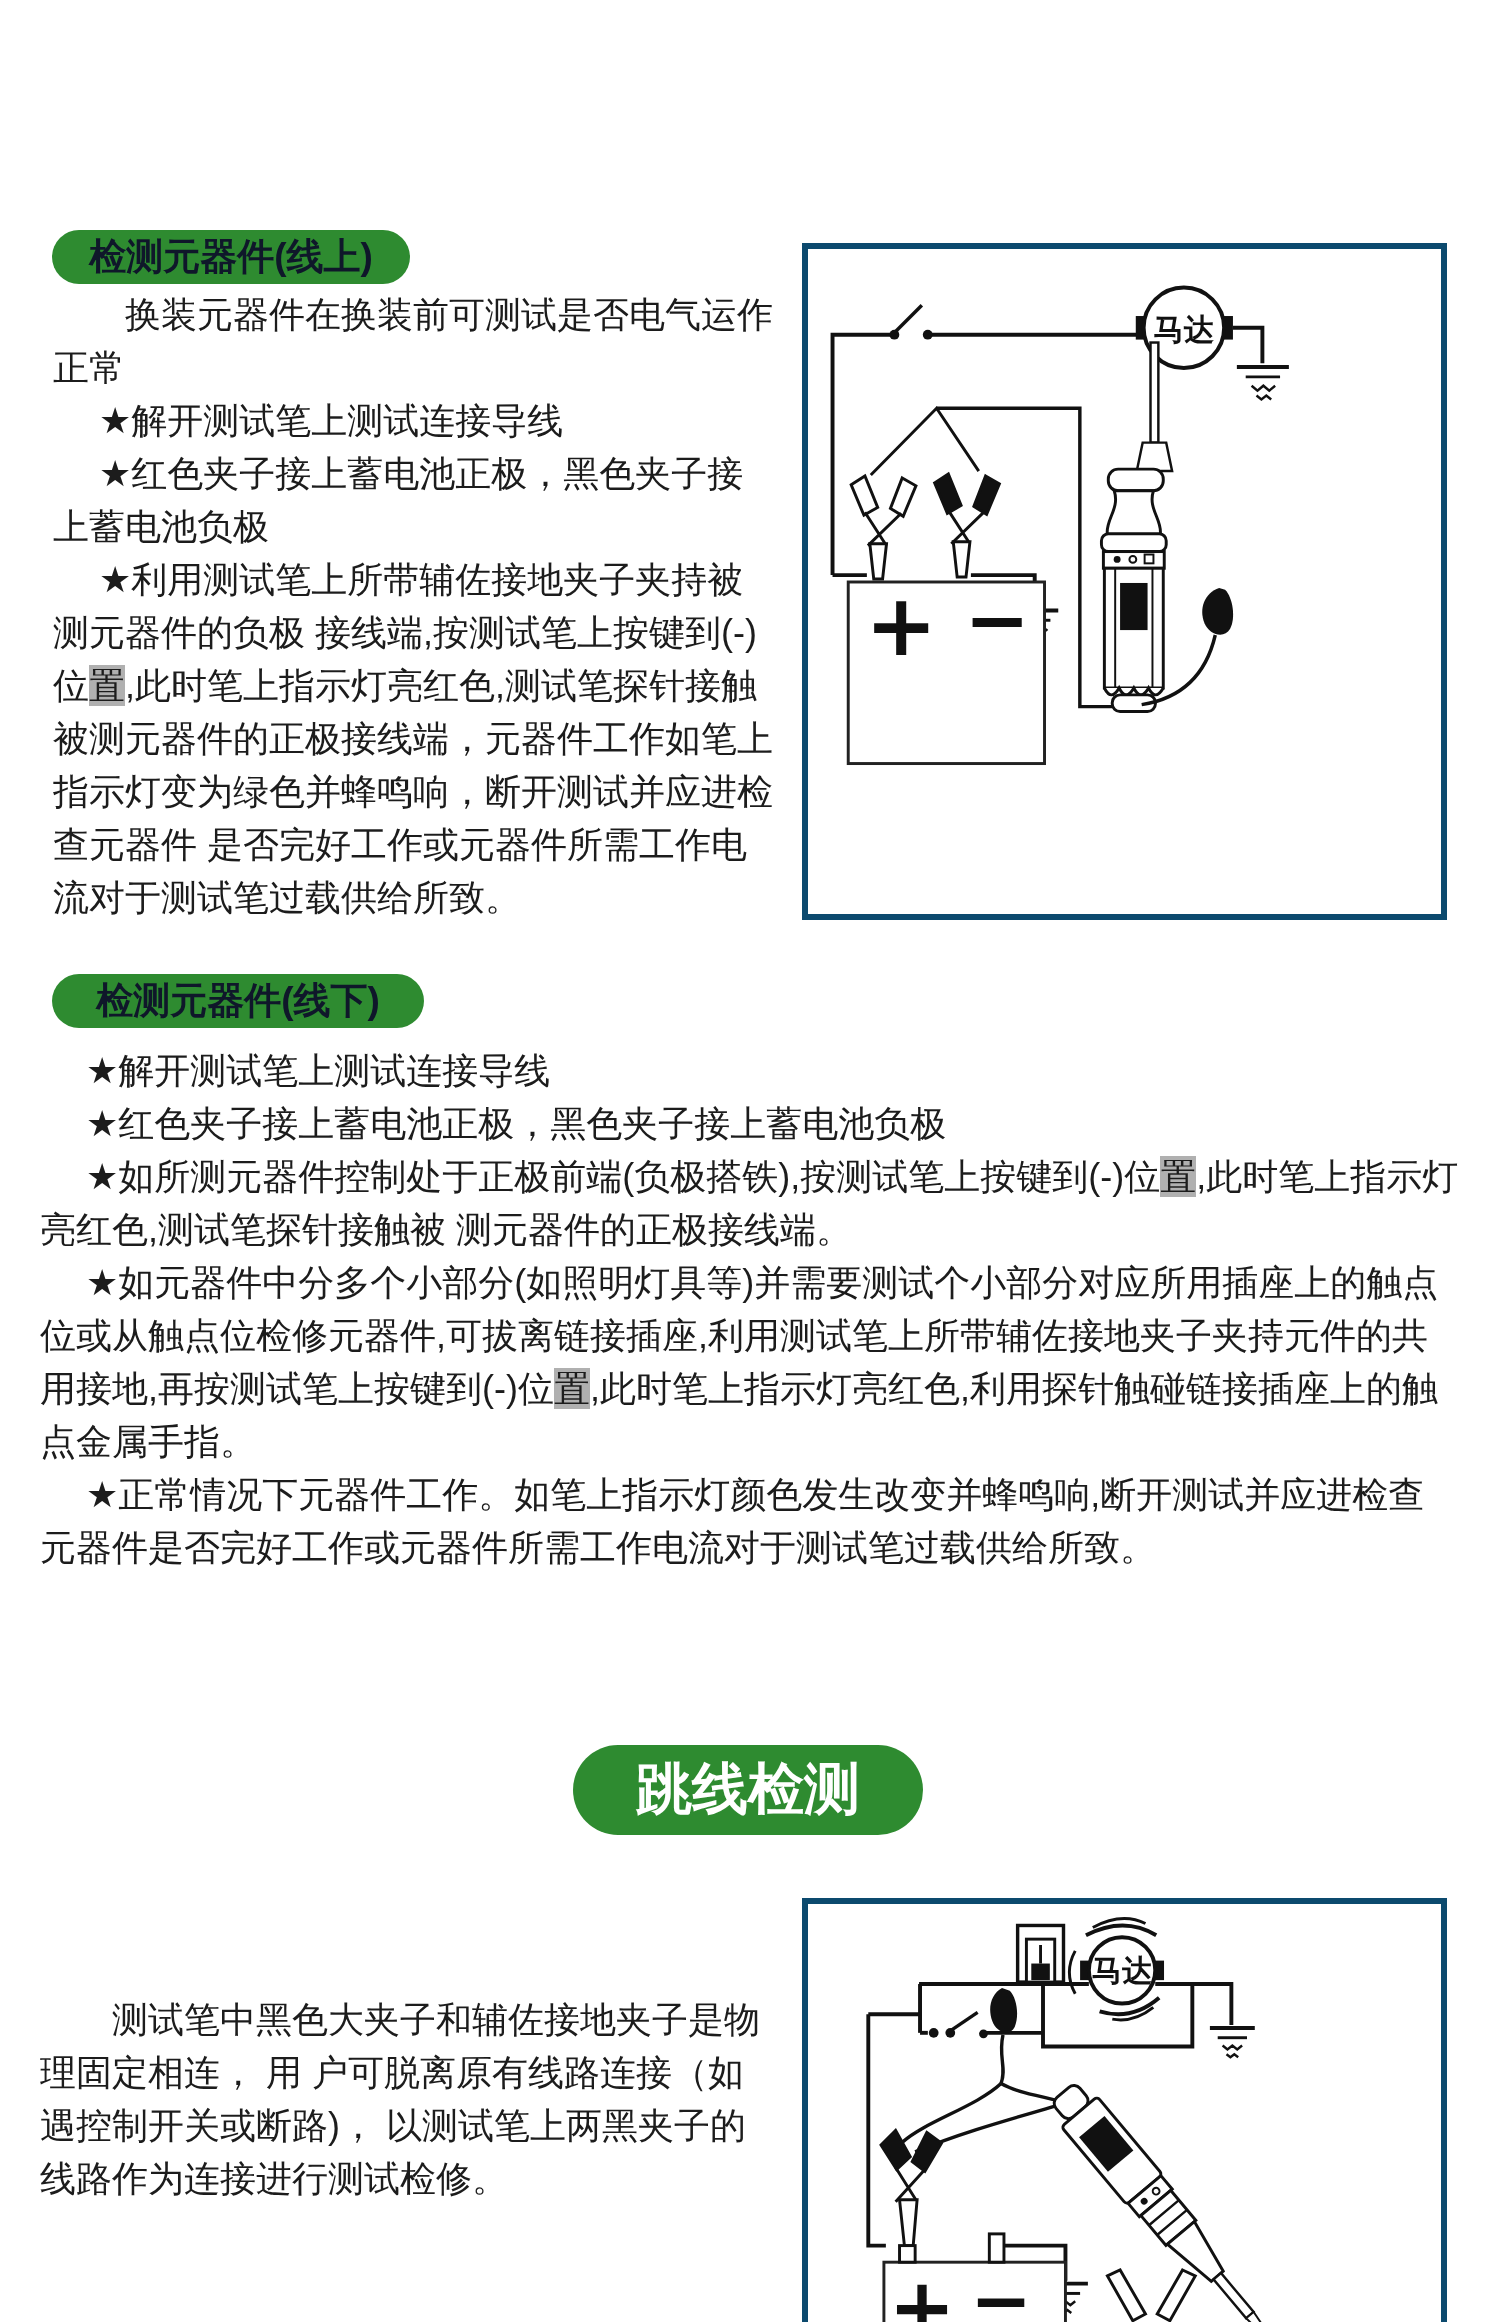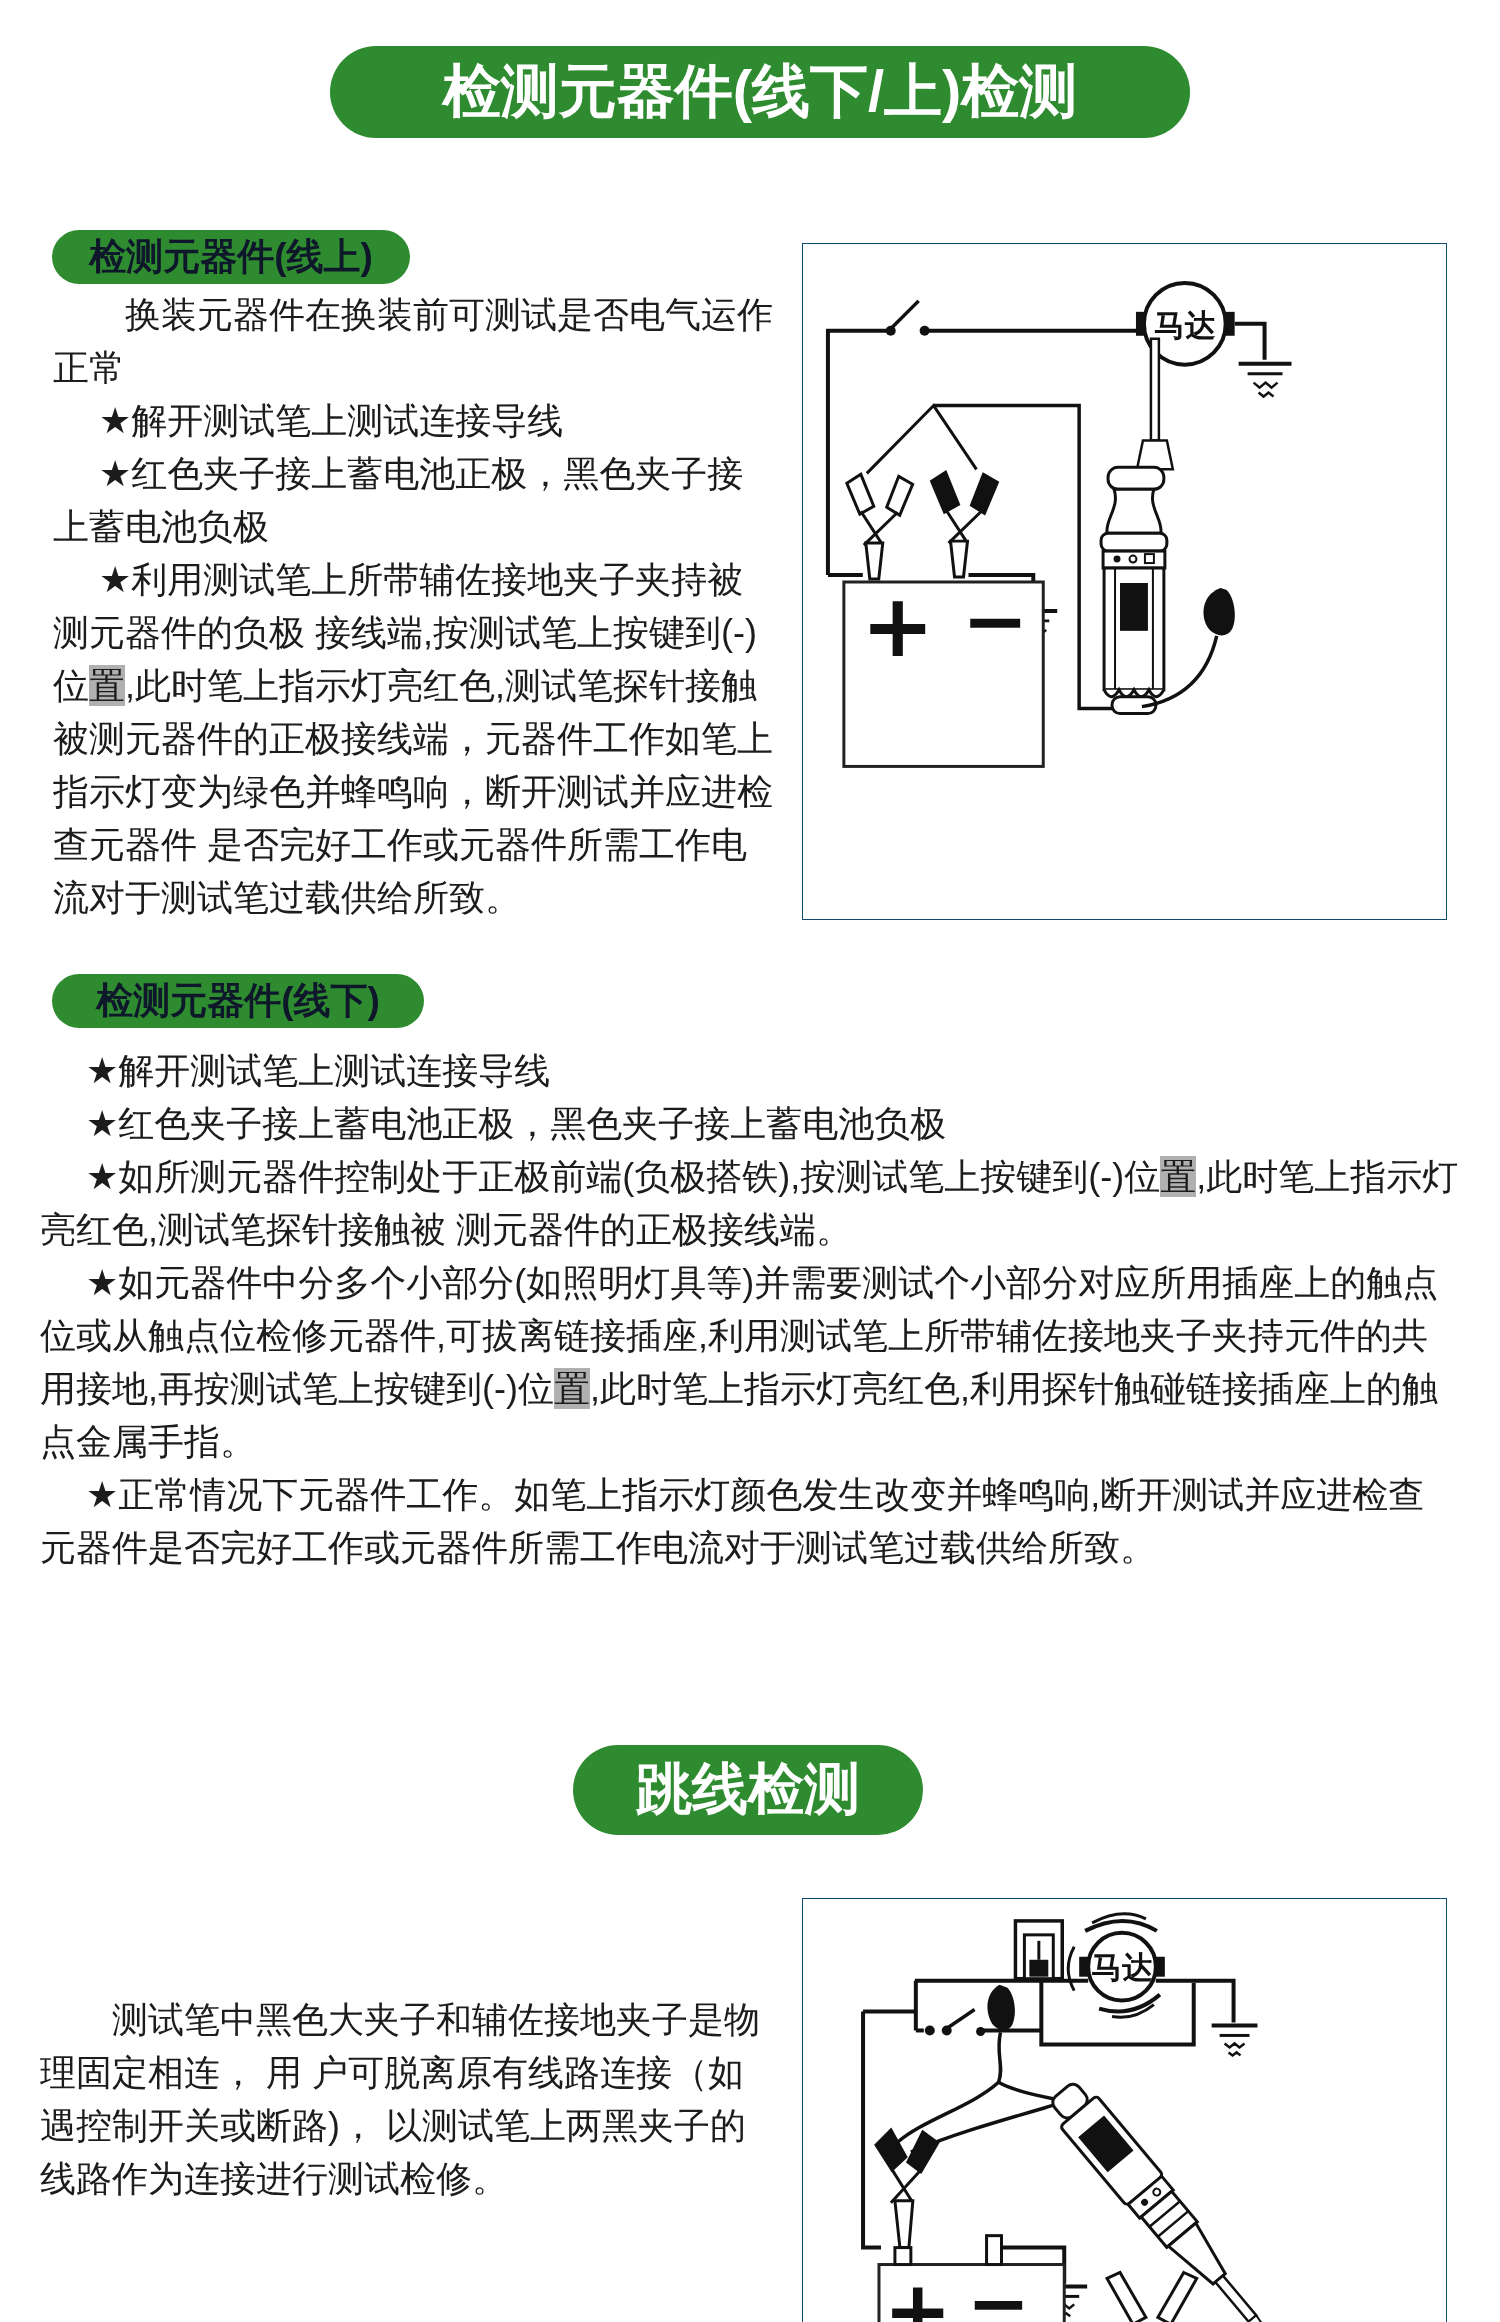--- a/index.html
+++ b/index.html
@@ -14,34 +14,33 @@
   #pill-online{left:52px;top:230px;width:358px;}
   #pill-offline{left:52px;top:974px;width:372px;}
   .textcol{position:absolute;font-size:36px;line-height:53px;letter-spacing:0;}
   #s1-text{left:53px;top:288px;width:726px;}
   #s2-text{left:40px;top:1044px;width:1420px;}
   #s3-text{left:40px;top:1993px;width:730px;}
   .textcol p{margin:0;}
   .indent2{text-indent:72px;}
   .star{text-indent:46px;}
   .hl{background:#b0b0b0;}
-  .diagram{position:absolute;border:1px solid #0c4a6e;background:#fff;box-sizing:border-box;}
+  .diagram{position:absolute;border:6px solid #0c4a6e;background:#fff;box-sizing:border-box;}
   #diagram-online{left:802px;top:243px;width:645px;height:677px;}
   #diagram-jumper{left:802px;top:1898px;width:645px;height:500px;}
   .diagram svg{display:block;width:100%;height:100%;}
   svg text.motor{font-size:31px;font-weight:bold;fill:#111;
         font-family:"Liberation Sans","DejaVu Sans",sans-serif;}
   svg text.batt{font-weight:bold;fill:#111;font-family:"DejaVu Sans",sans-serif;}
 </style>
 </head>
 <body>
 
 <div id="page">
 
-  <div class="banner" id="banner-top">检测元器件(线下/上)检测</div>
 
   <div class="pill" id="pill-online">检测元器件(线上)</div>
 
   <div class="textcol" id="s1-text">
     <p class="indent2">换装元器件在换装前可测试是否电气运作正常</p>
     <p class="star">★解开测试笔上测试连接导线</p>
     <p class="star">★红色夹子接上蓄电池正极，黑色夹子接上蓄电池负极</p>
     <p class="star">★利用测试笔上所带辅佐接地夹子夹持被测元器件的负极 接线端,按测试笔上按键到(-)位<span class="hl">置</span>,此时笔上指示灯亮红色,测试笔探针接触被测元器件的正极接线端，元器件工作如笔上指示灯变为绿色并蜂鸣响，断开测试并应进检查元器件 是否完好工作或元器件所需工作电流对于测试笔过载供给所致。</p>
   </div>
 

